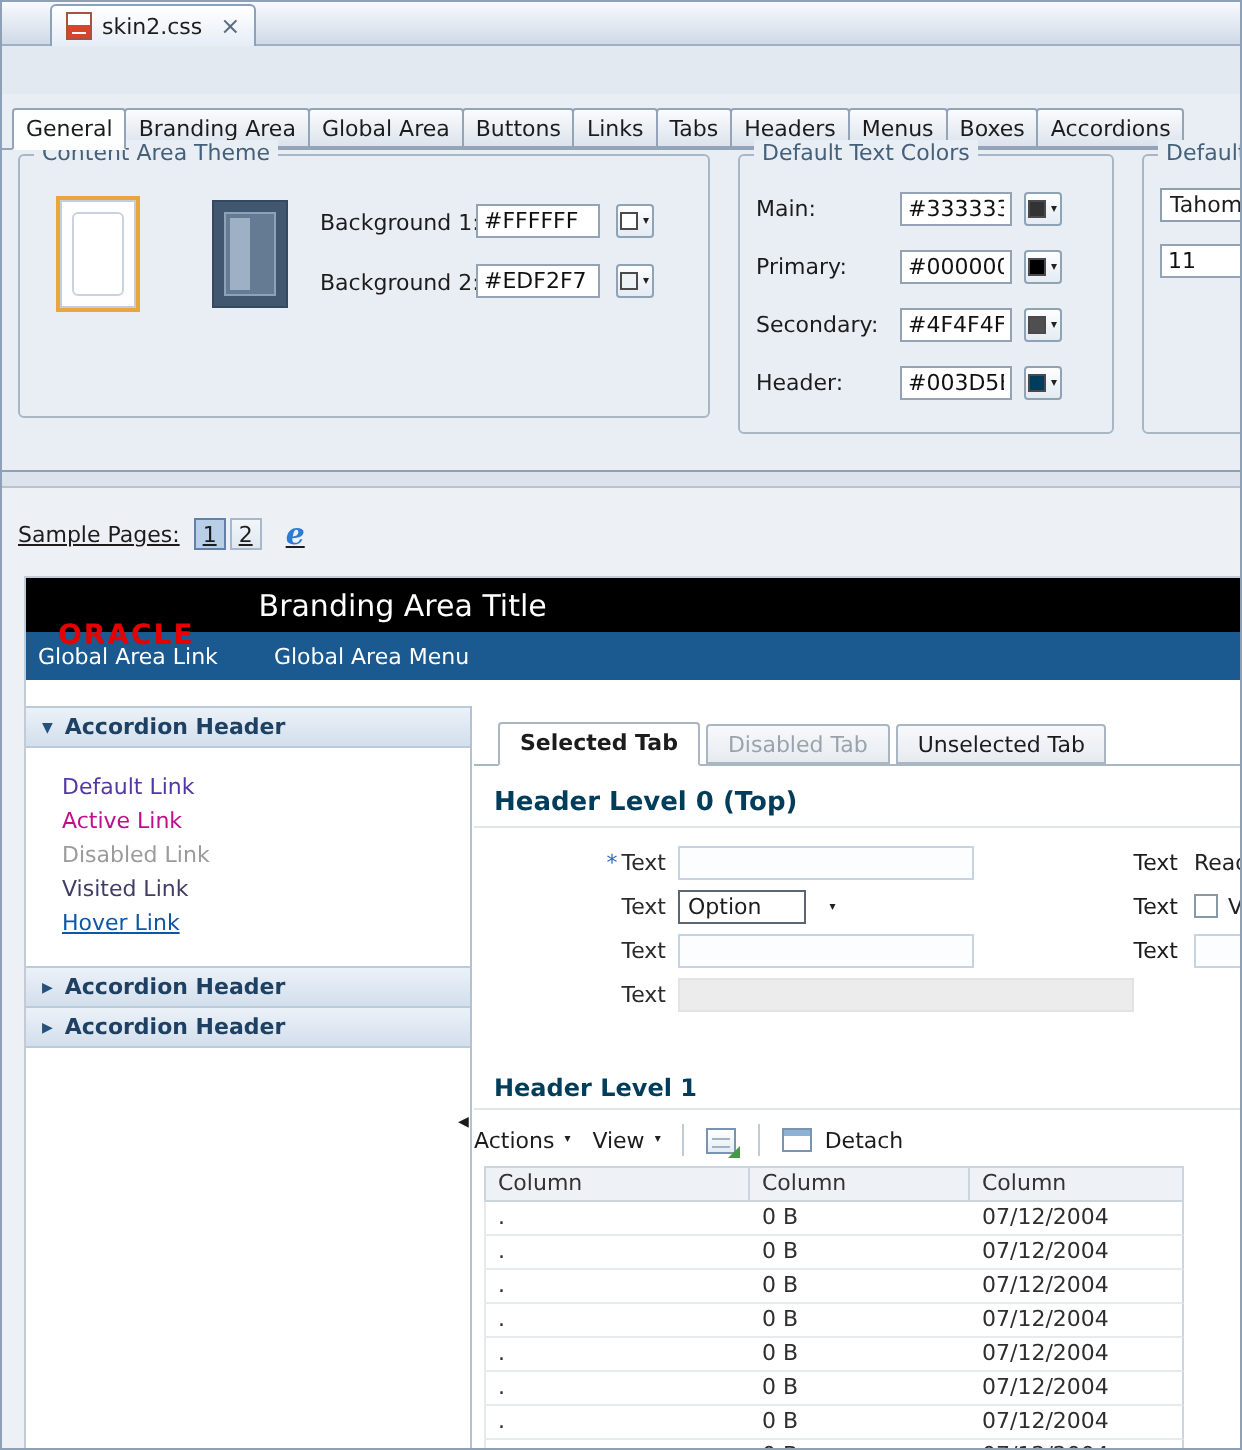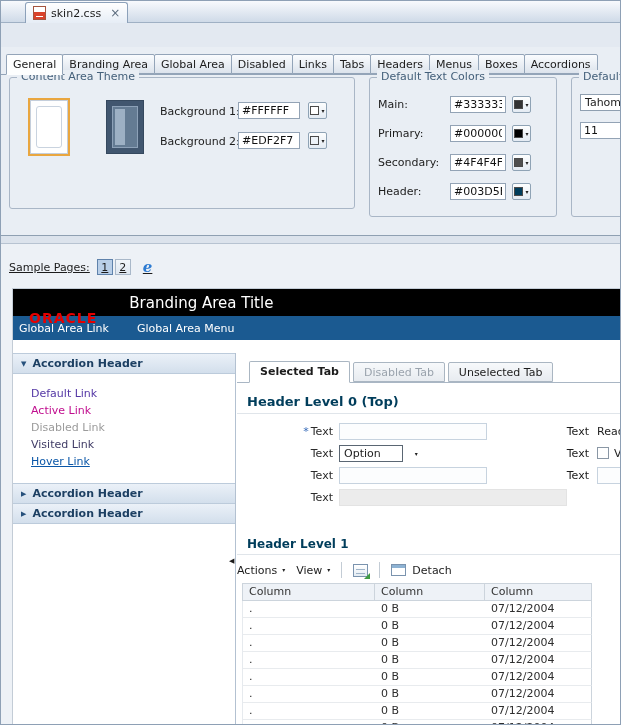--- a/index.html
+++ b/index.html
@@ -149,21 +149,21 @@
       <span class="ftab-close"></span>
     </div>
   </div>
   <div class="chrome-strip"></div>
 
   <div class="editor">
     <div class="tabstrip">
       <div class="etab sel">General</div>
       <div class="etab">Branding Area</div>
       <div class="etab">Global Area</div>
-      <div class="etab">Disabled</div>
+      <div class="etab">Buttons</div>
       <div class="etab">Links</div>
       <div class="etab">Tabs</div>
       <div class="etab">Headers</div>
       <div class="etab">Menus</div>
       <div class="etab">Boxes</div>
       <div class="etab">Accordions</div>
     </div>
 
     <div class="group g1">
       <span class="legend">Content Area Theme</span>

